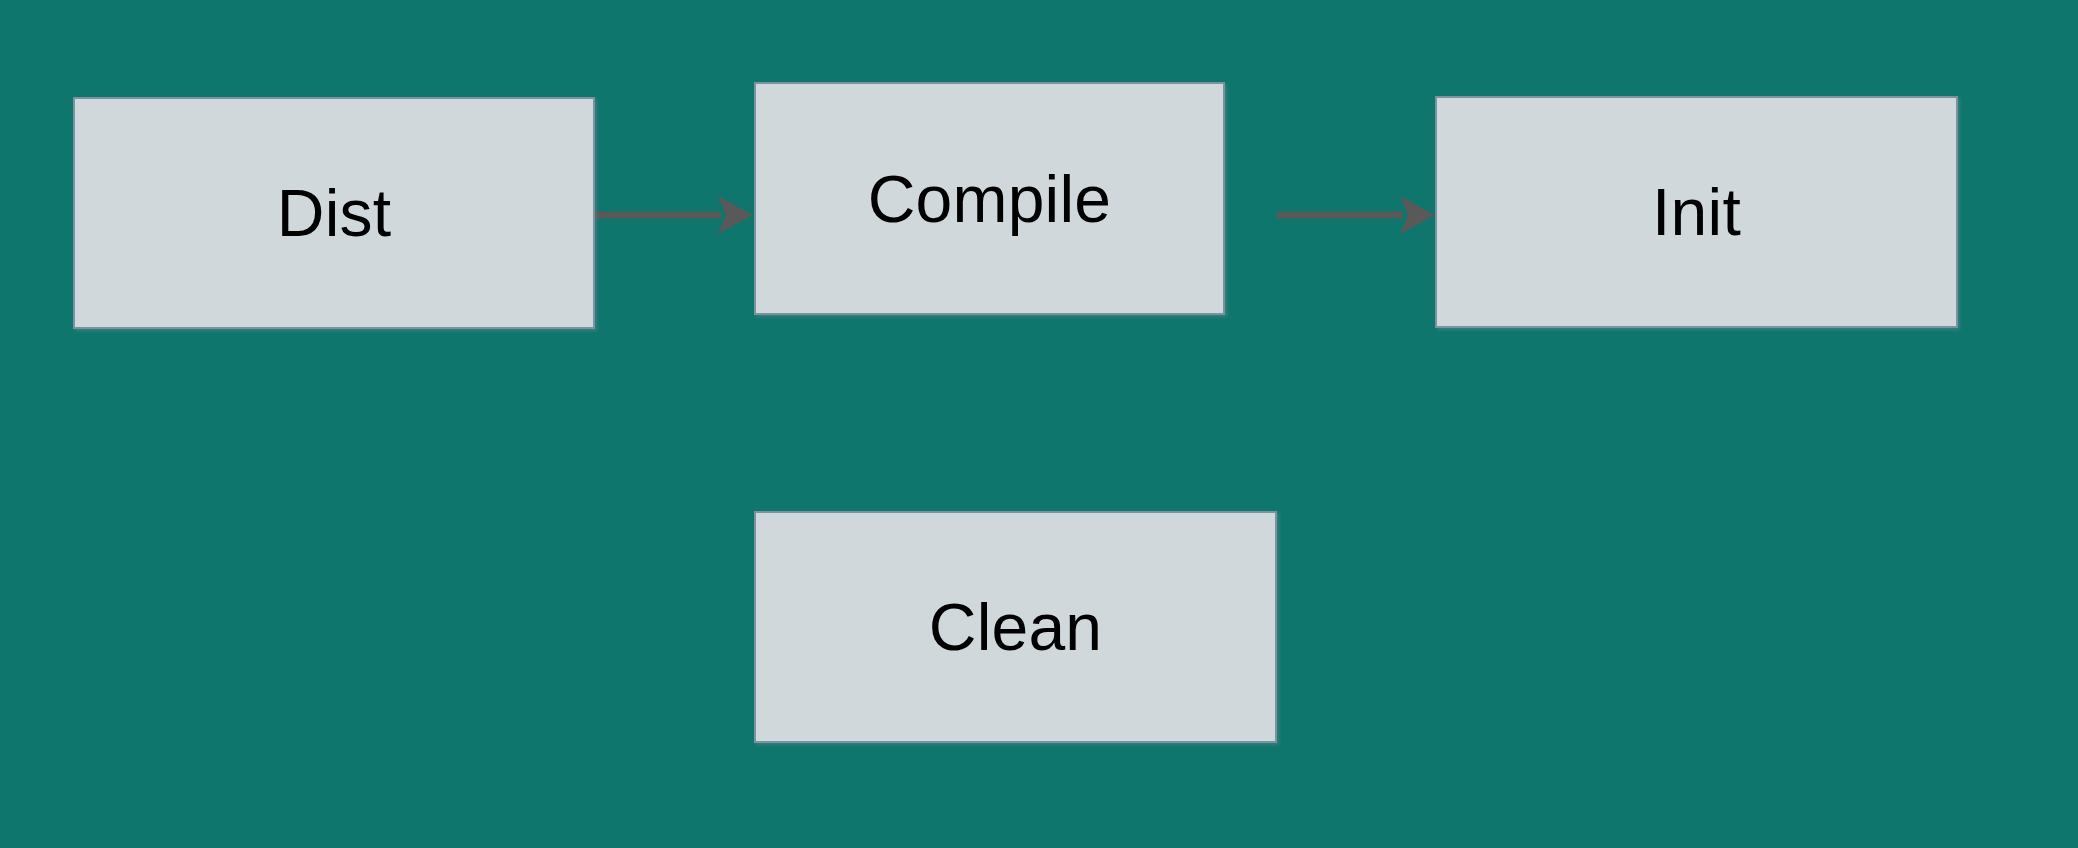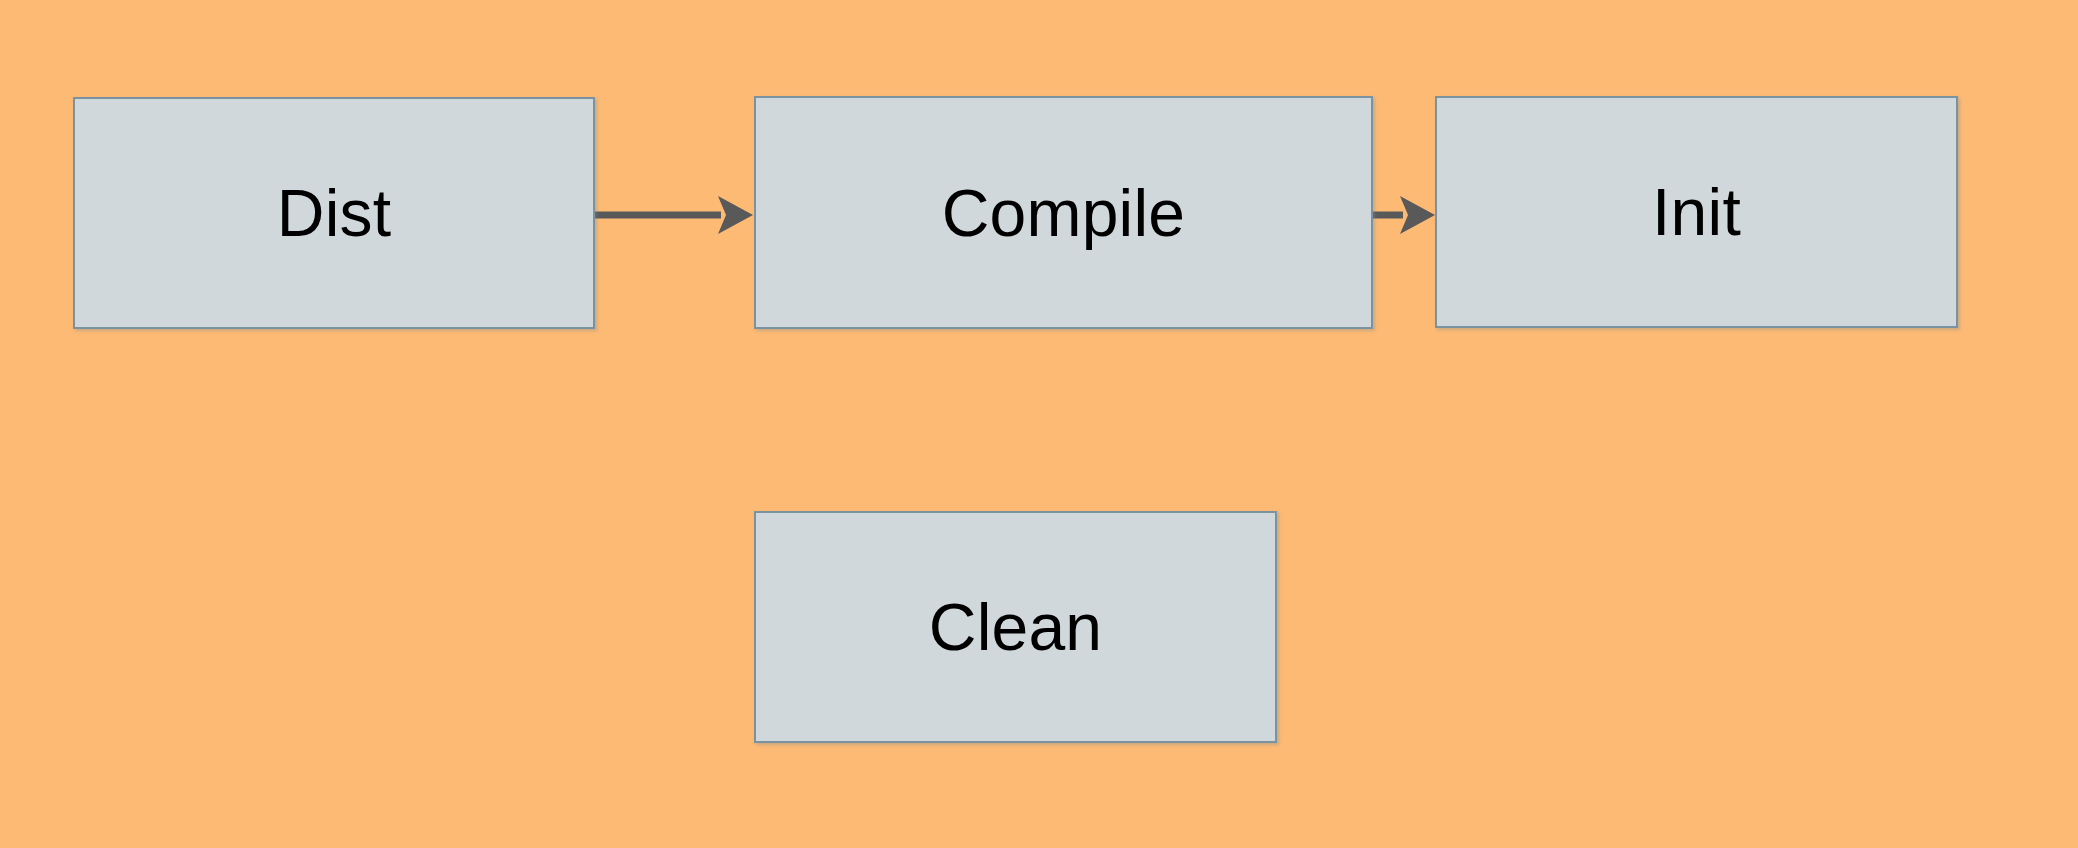--- a/index.html
+++ b/index.html
@@ -8,21 +8,21 @@
     padding: 0;
     background: #ffffff;
   }
   body {
     font-family: "Liberation Sans", sans-serif;
   }
   #canvas {
     position: relative;
     width: 2078px;
     height: 848px;
-    background: #fdba74;
+    background: #0f766e;
     overflow: hidden;
   }
   .node {
     position: absolute;
     box-sizing: border-box;
     background: #d0d8db;
     border: 2px solid #7b93a0;
     box-shadow: 2px 2px 3px rgba(120,140,150,0.38);
     display: flex;
     align-items: center;
@@ -68,21 +68,21 @@
         <rect x="0" y="19.5" width="126" height="7"></rect>
         <path d="M 123 4 L 158 23 L 123 42 L 131 23 Z"></path>
       </g>
     </svg>
   </div>
 
   <div class="node" style="left:73px; top:97px; width:522px; height:232px;">
     <span class="node-label">Dist</span>
   </div>
 
-  <div class="node" style="left:754px; top:96px; width:619px; height:233px;">
+  <div class="node" style="left:754px; top:82px; width:471px; height:233px;">
     <span class="node-label">Compile</span>
   </div>
 
   <div class="node" style="left:1435px; top:96px; width:523px; height:232px;text-align:right;">
     <span class="node-label">Init</span>
   </div>
 
   <div class="node" style="left:754px; top:511px; width:523px; height:232px;">
     <span class="node-label">Clean</span>
   </div>

